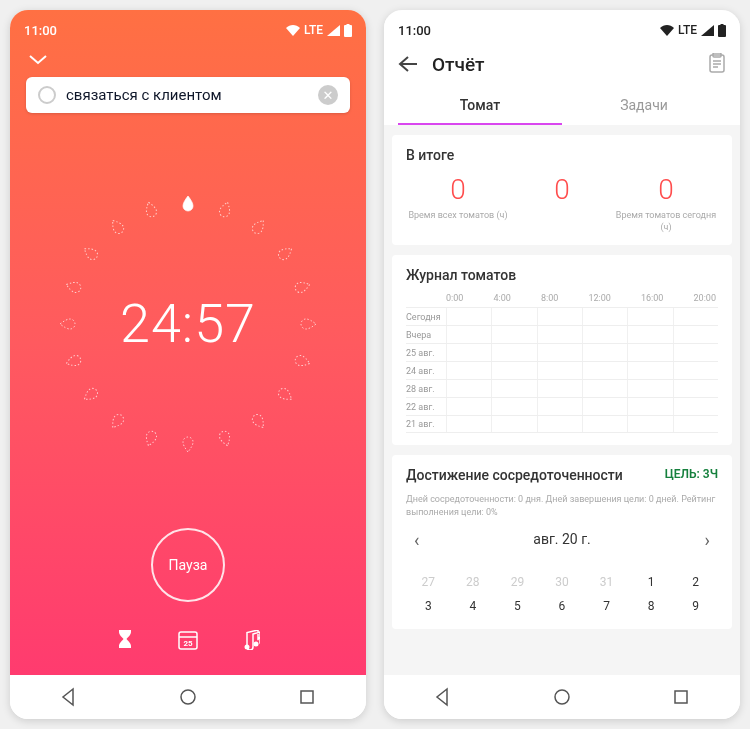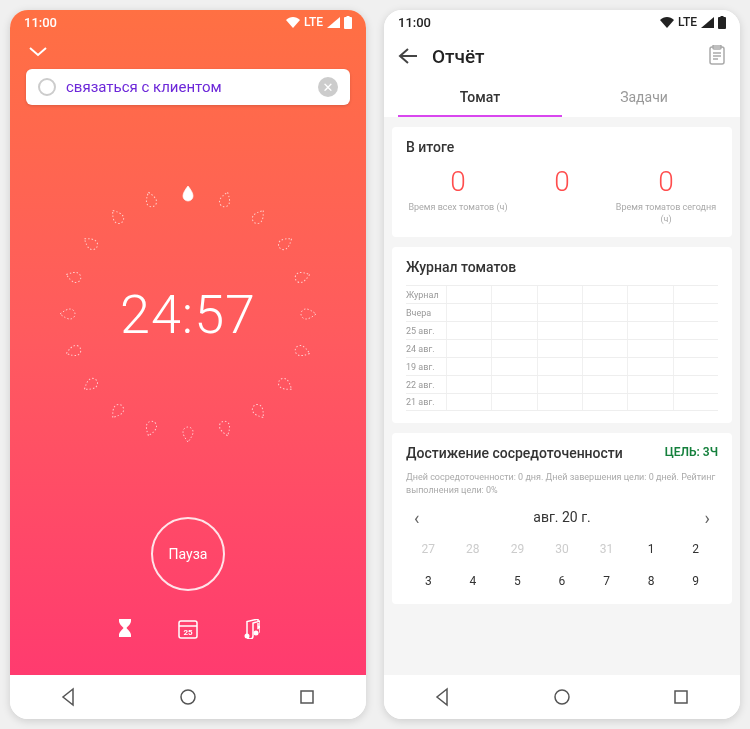--- a/index.html
+++ b/index.html
@@ -1,39 +1,39 @@
 <!DOCTYPE html>
 <html><head>
 <meta charset="utf-8">
 <style>
 * { box-sizing: border-box; margin: 0; padding: 0; font-family: -apple-system, Roboto, sans-serif; }
 body { background: #f0f0f0; display: flex; gap: 18px; padding: 10px; }
 .phone { width: 356px; height: 709px; background: #fff; border-radius: 18px; overflow: hidden; box-shadow: 0 2px 8px rgba(0,0,0,.15); display: flex; flex-direction: column; position: relative; }
-.statusbar { height: 24px; display: flex; justify-content: space-between; align-items: center; padding: 0 14px; font-size: 13px; font-weight: 500; }
+.statusbar { height: 24px; display: flex; justify-content: space-between; align-items: center; padding: 0 14px; font-size: 13px; font-weight: 500; margin-top: 8px; }
 .statusbar.dark { color: #fff; }
 .statusbar.light { color: #222; background: #fff; }
 .status-icons { display: flex; gap: 4px; align-items: center; font-size: 12px; }
 
 
 .timer-screen { flex: 1; background: linear-gradient(180deg, #ff7043 0%, #ff5a5f 50%, #ff3b6f 100%); display: flex; flex-direction: column; position: relative; }
 .chevron-down { color: #fff; font-size: 22px; padding: 4px 0 0 18px; cursor: pointer; }
 .task-card { background: #fff; margin: 6px 16px; border-radius: 6px; padding: 8px 12px; display: flex; align-items: center; gap: 10px; box-shadow: 0 1px 3px rgba(0,0,0,.15); }
 .task-circle { width: 18px; height: 18px; border: 2px solid #ccc; border-radius: 50%; }
-.task-text { flex: 1; font-size: 15px; color: #6d28d9; }
+.task-text { flex: 1; font-size: 15px; color: #0f172a; }
 .task-clear { width: 20px; height: 20px; background: #ccc; border-radius: 50%; color: #fff; display: flex; align-items: center; justify-content: center; font-size: 13px; cursor: pointer; }
 
 .clock-wrap { flex: 1; display: flex; align-items: center; justify-content: center; position: relative; }
 .clock-face { width: 260px; height: 260px; position: relative; display: flex; align-items: center; justify-content: center; }
 .clock-time { color: #fff; font-size: 54px; font-weight: 300; letter-spacing: 1px; }
 .tick { position: absolute; width: 14px; height: 18px; left: 50%; top: 50%; }
 .tick svg { width: 100%; height: 100%; }
 
 .pause-btn { width: 74px; height: 74px; border: 2px solid rgba(255,255,255,.85); border-radius: 50%; color: #fff; display: flex; align-items: center; justify-content: center; font-size: 14px; margin: 0 auto 28px; cursor: pointer; }
 
-.bottom-icons { display: flex; justify-content: center; gap: 44px; padding-bottom: 32px; color: #fff; }
+.bottom-icons { display: flex; justify-content: center; gap: 44px; padding-bottom: 21px; color: #fff; }
 .bottom-icons > div { cursor: pointer; }
 
 .navbar { height: 44px; background: #fff; display: flex; justify-content: space-around; align-items: center; }
 .nav-btn { width: 20px; height: 20px; cursor: pointer; }
 
 
 .report-screen { flex: 1; background: #f5f5f5; display: flex; flex-direction: column; overflow: hidden; }
 .report-header { background: #fff; padding: 10px 14px 0; }
 .report-title-row { display: flex; align-items: center; gap: 14px; }
 .back-arrow { font-size: 22px; color: #444; cursor: pointer; }
@@ -56,21 +56,21 @@
 .journal-day { width: 40px; font-size: 9px; color: #999; }
 .journal-cells { flex: 1; height: 100%; display: flex; }
 .journal-cells > div { flex: 1; border-left: 1px solid #f0f0f0; }
 
 .focus-text { font-size: 9px; color: #aaa; line-height: 1.4; margin-top: 4px; }
 .goal-badge { color: #15803d; font-size: 12px; font-weight: 600; float: right; }
 
 .cal-header { display: flex; align-items: center; justify-content: space-between; margin-top: 8px; }
 .cal-nav { font-size: 18px; color: #666; cursor: pointer; padding: 2px 8px; }
 .cal-month { font-size: 14px; color: #333; }
-.cal-grid { display: grid; grid-template-columns: repeat(7,1fr); text-align: center; font-size: 12px; margin-top: 8px; gap: 10px 0; }
+.cal-grid { display: grid; grid-template-columns: repeat(7,1fr); text-align: center; font-size: 12px; margin-top: 19px; gap: 2px 0; }
 .cal-day { color: #333; padding: 4px 0; }
 .cal-day.dim { color: #ccc; }
 </style>
 </head>
 <body>
 
 <div class="phone">
   <div class="timer-screen">
     <div class="statusbar dark">
       <span>11:00</span>
@@ -258,23 +258,31 @@
           </div>
           <div class="stat">
             <div class="stat-value">0</div>
             <div class="stat-label">Время томатов сегодня (ч)</div>
           </div>
         </div>
     </div>
 
     <div class="card">
       <h3>Журнал томатов</h3>
+      <div class="journal-times" id="journal-times">
+          <span>0:00</span>
+          <span>4:00</span>
+          <span>8:00</span>
+          <span>12:00</span>
+          <span>16:00</span>
+          <span>20:00</span>
+        </div>
       <div id="journal-rows">
           <div class="journal-row">
-            <div class="journal-day">Журнал</div>
+            <div class="journal-day">Сегодня</div>
             <div class="journal-cells">
               <div></div>
               <div></div>
               <div></div>
               <div></div>
               <div></div>
               <div></div>
             </div>
           </div>
           <div class="journal-row">
@@ -304,21 +312,21 @@
             <div class="journal-cells">
               <div></div>
               <div></div>
               <div></div>
               <div></div>
               <div></div>
               <div></div>
             </div>
           </div>
           <div class="journal-row">
-            <div class="journal-day">19 авг.</div>
+            <div class="journal-day">28 авг.</div>
             <div class="journal-cells">
               <div></div>
               <div></div>
               <div></div>
               <div></div>
               <div></div>
               <div></div>
             </div>
           </div>
           <div class="journal-row">

